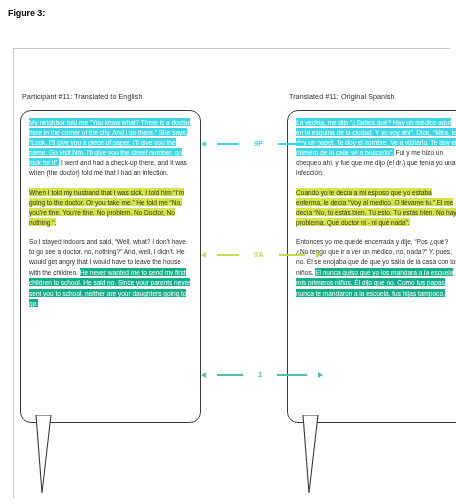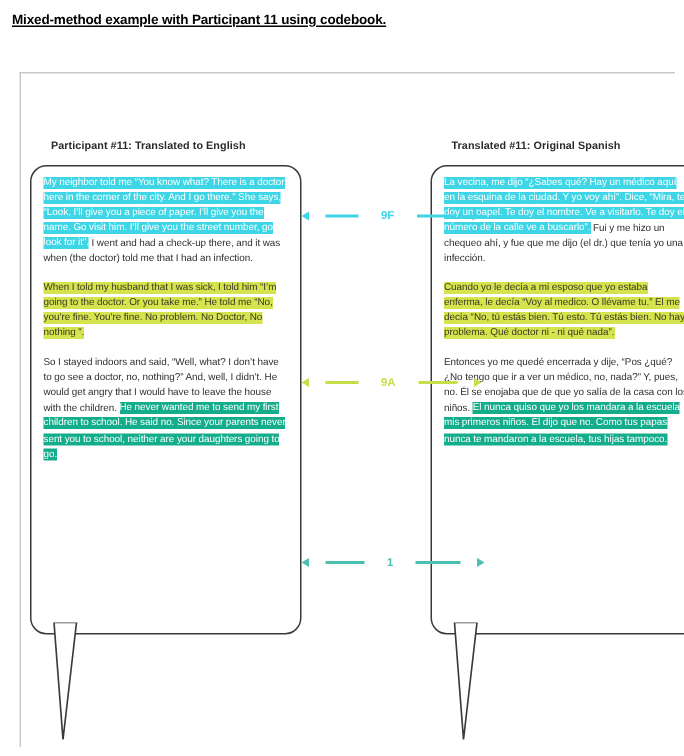--- a/index.html
+++ b/index.html
@@ -49,25 +49,24 @@
     height: 450px;
     border-left: 1px solid #c9c9c9;
     border-top: 1px solid #c9c9c9;
     box-sizing: border-box;
   }
 
   
   .col-head {
     position: absolute;
     font-size: 7.2px;
-    font-weight: bold;
+    font-weight: normal;
     color: #2b2b2b;
     letter-spacing: 0.05px;
     white-space: nowrap;
-    margin-left: 12px;
   }
   .col-head.left  { left: 22px;  top: 92px; }
   .col-head.right { left: 289px; top: 92px; }
 
   
   .bubble {
     position: absolute;
     top: 110px;
     width: 181px;
     height: 313px;
@@ -153,21 +152,21 @@
   
   .conn-1 { left: 201px; top: 369px; }
   .conn-1 .arrow-head { border-right: 5px solid #4cbfae; }
   .conn-1 .conn-line  { background: #4cbfae; }
   .conn-1 .conn-label { color: #4cbfae; }
 </style>
 </head>
 <body>
 
 <div class="caption-block">
-  <div class="fig-title">Mixed-method example with Participant 11 using codebook.</div>
+  <div class="fig-label">Figure 3:</div>
 </div>
 
 <div class="frame"></div>
 
 <div class="col-head left">Participant #11: Translated to English</div>
 <div class="col-head right">Translated #11: Original Spanish</div>
 
 <div class="bubble left">
   <div class="bubble-inner">
     <p class="para"><span class="hl hl-cyan">My neighbor told me “You know what? There is a doctor here in the corner of the city. And I go there.” She says, “Look, I’ll give you a piece of paper. I’ll give you the name. Go visit him. I’ll give you the street number, go look for it”.</span><span> I went and had a check-up there, and it was when (the doctor) told me that I had an infection.</span></p>

